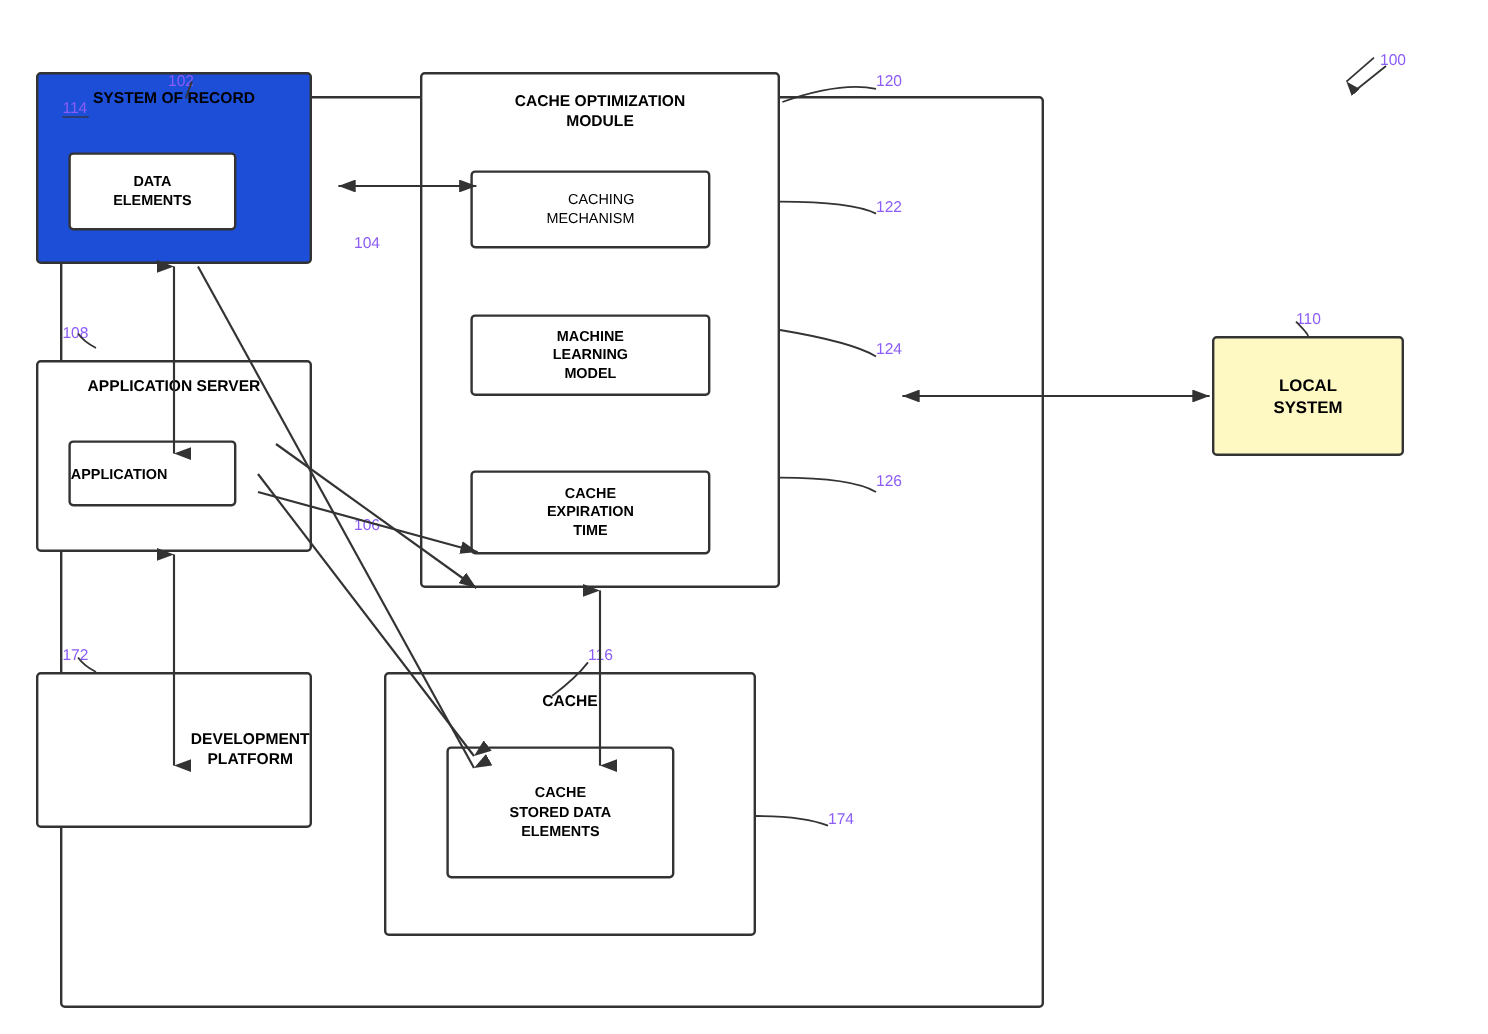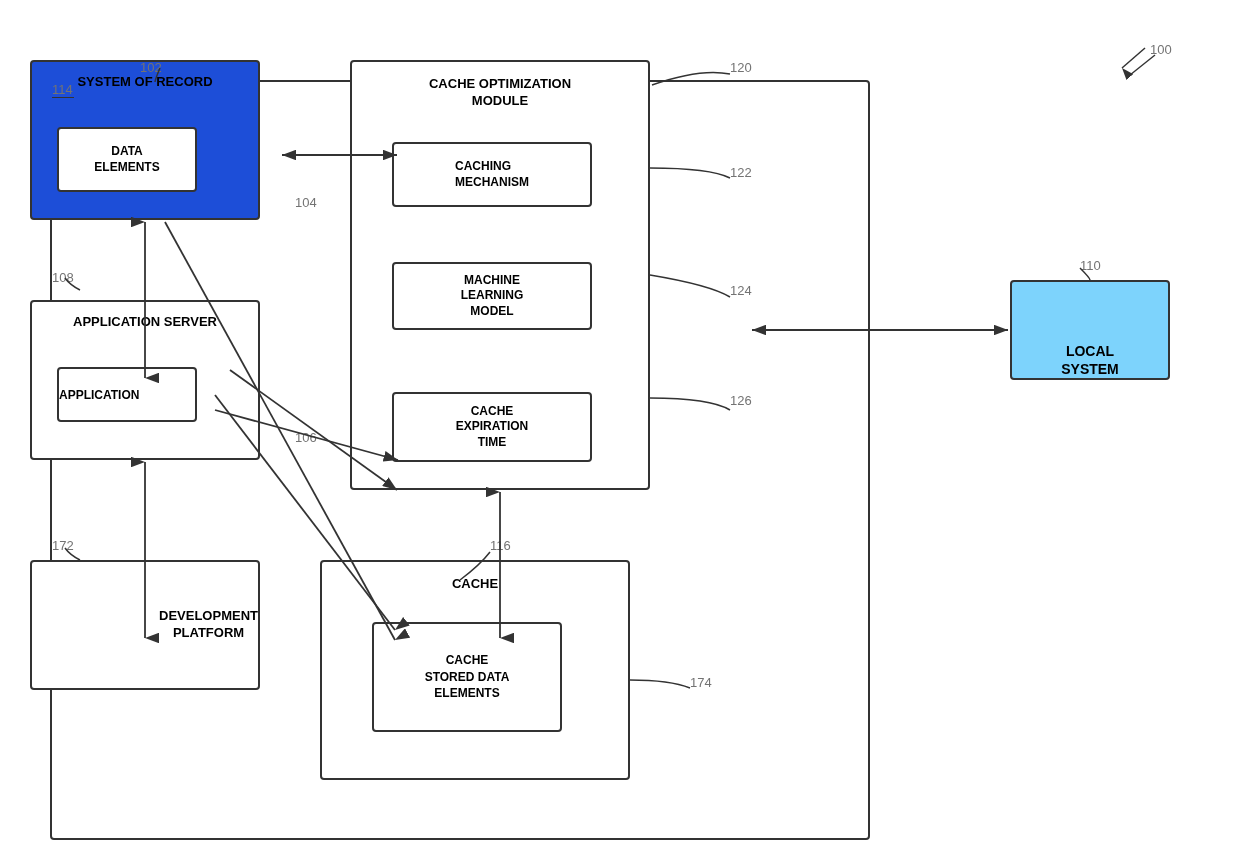--- a/index.html
+++ b/index.html
@@ -165,22 +165,22 @@
       height: 65px;
       border: 2px solid #333;
       border-radius: 4px;
       background: #fff;
       display: flex;
       align-items: center;
       justify-content: center;
     }
     .caching-mechanism-label {
       font-size: 12px;
-      font-weight: bold;
-      text-align: left;
+      font-weight: normal;
+      text-align: right;
       line-height: 1.3;
     }
 
     
     .ml-model {
       position: absolute;
       top: 200px;
       left: 40px;
       width: 200px;
       height: 68px;
@@ -262,37 +262,37 @@
 
     
     .local-system {
       position: absolute;
       top: 280px;
       left: 1010px;
       width: 160px;
       height: 100px;
       border: 2px solid #333;
       border-radius: 4px;
-      background: #7dd3fc;
-      display: flex;
-      align-items: flex-end;
+      background: #fef9c3;
+      display: flex;
+      align-items: center;
       justify-content: center;
     }
     .local-system-label {
       font-size: 14px;
       font-weight: bold;
       text-align: center;
       line-height: 1.3;
     }
 
     
     .ref-label {
       position: absolute;
       font-size: 13px;
-      color: #737373;
+      color: #8b5cf6;
       font-weight: normal;
     }
 
     
     .svg-overlay {
       position: absolute;
       top: 0; left: 0;
       width: 1240px;
       height: 862px;
       pointer-events: none;

